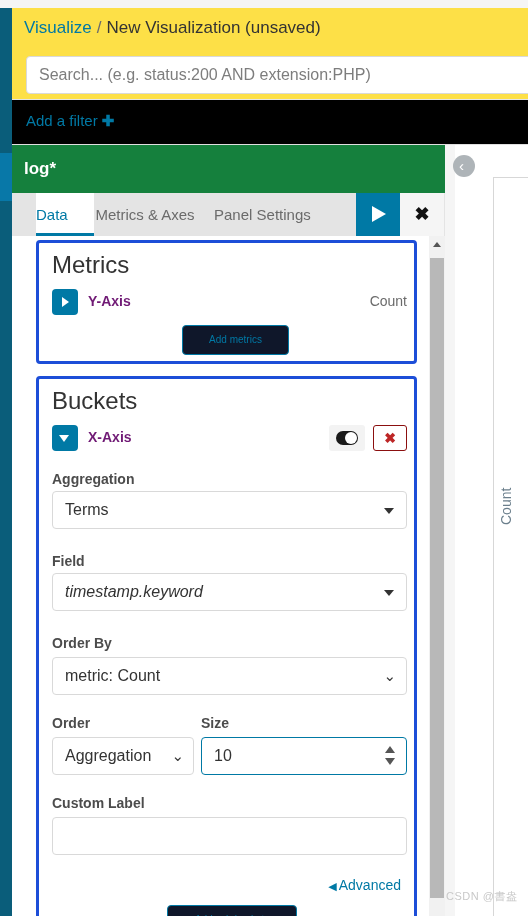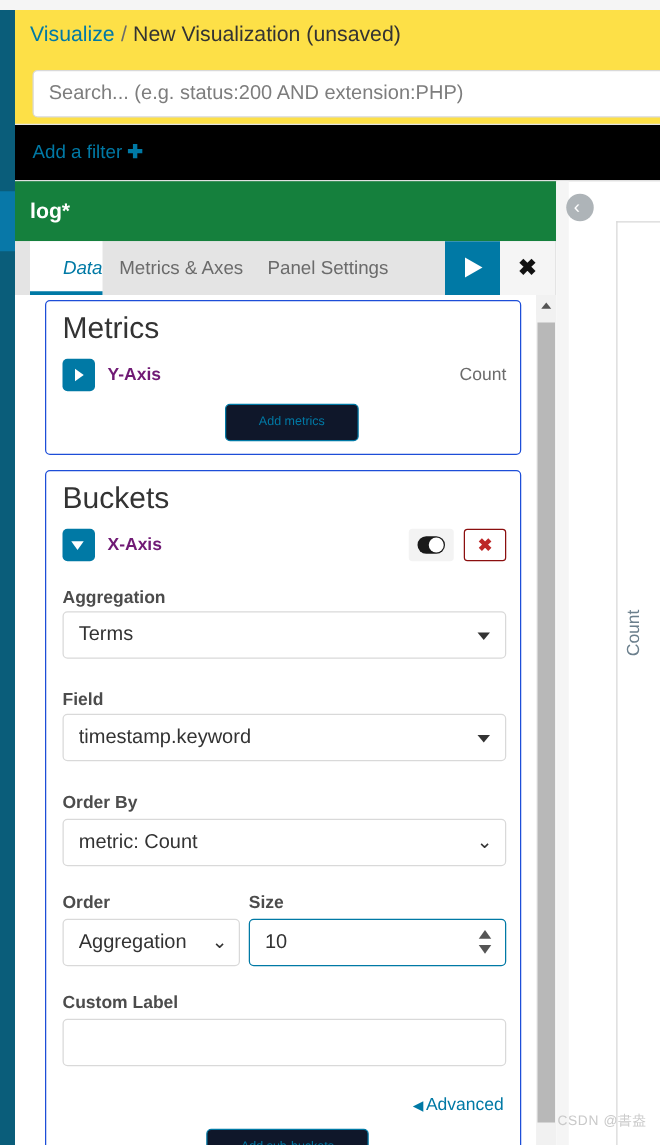--- a/index.html
+++ b/index.html
@@ -141,21 +141,21 @@
     color: #6b6b6b;
     cursor: pointer;
     white-space: nowrap;
   }
   .tab.active {
     color: #0079a5;
     background: #ffffff;
     border-bottom: 3px solid #0079a5;
     box-sizing: border-box;
   }
-  .tab-0 { left: 12px; width: 58px; text-align: right; font-style: italic; }
+  .tab-0 { left: 24px; width: 58px; text-align: left; }
   .tab-1 { left: 72px; width: 122px; text-align: center; }
   .tab-2 { left: 202px; width: 128px; text-align: left; }
 
   .btn-apply {
     position: absolute;
     left: 344px; top: 0;
     width: 44px; height: 43px;
     background: #0079a5;
     cursor: pointer;
   }
@@ -230,21 +230,21 @@
     background: #b8b8b8;
     cursor: pointer;
   }
 
   
   .card {
     position: absolute;
     left: 24px;
     width: 381px;
     background: #ffffff;
-    border: 1px solid #1d4ed8;
+    border: 3px solid #1d4ed8;
     border-radius: 4px;
     box-sizing: border-box;
   }
   .card-metrics { top: 4px; height: 124px; }
   .card-buckets { top: 140px; height: 560px; }
 
   .card-title {
     position: absolute;
     left: 13px; top: 8px;
     font-size: 24px;
@@ -604,21 +604,21 @@
           </div>
         </div>
 
         <div class="field-label" style="top:92px;">Aggregation</div>
         <div class="select-box" style="top:112px;">
           <span>Terms</span>
           <span class="caret"></span>
         </div>
 
         <div class="field-label" style="top:174px;">Field</div>
-        <div class="select-box" style="top:194px;">
+        <div class="select-box" style="top:194px;font-style:italic;">
           <span>timestamp.keyword</span>
           <span class="caret"></span>
         </div>
 
         <div class="field-label" style="top:256px;">Order By</div>
         <div class="select-box" style="top:278px;">
           <span>metric: Count</span>
           <span class="chev">⌄</span>
         </div>
 

